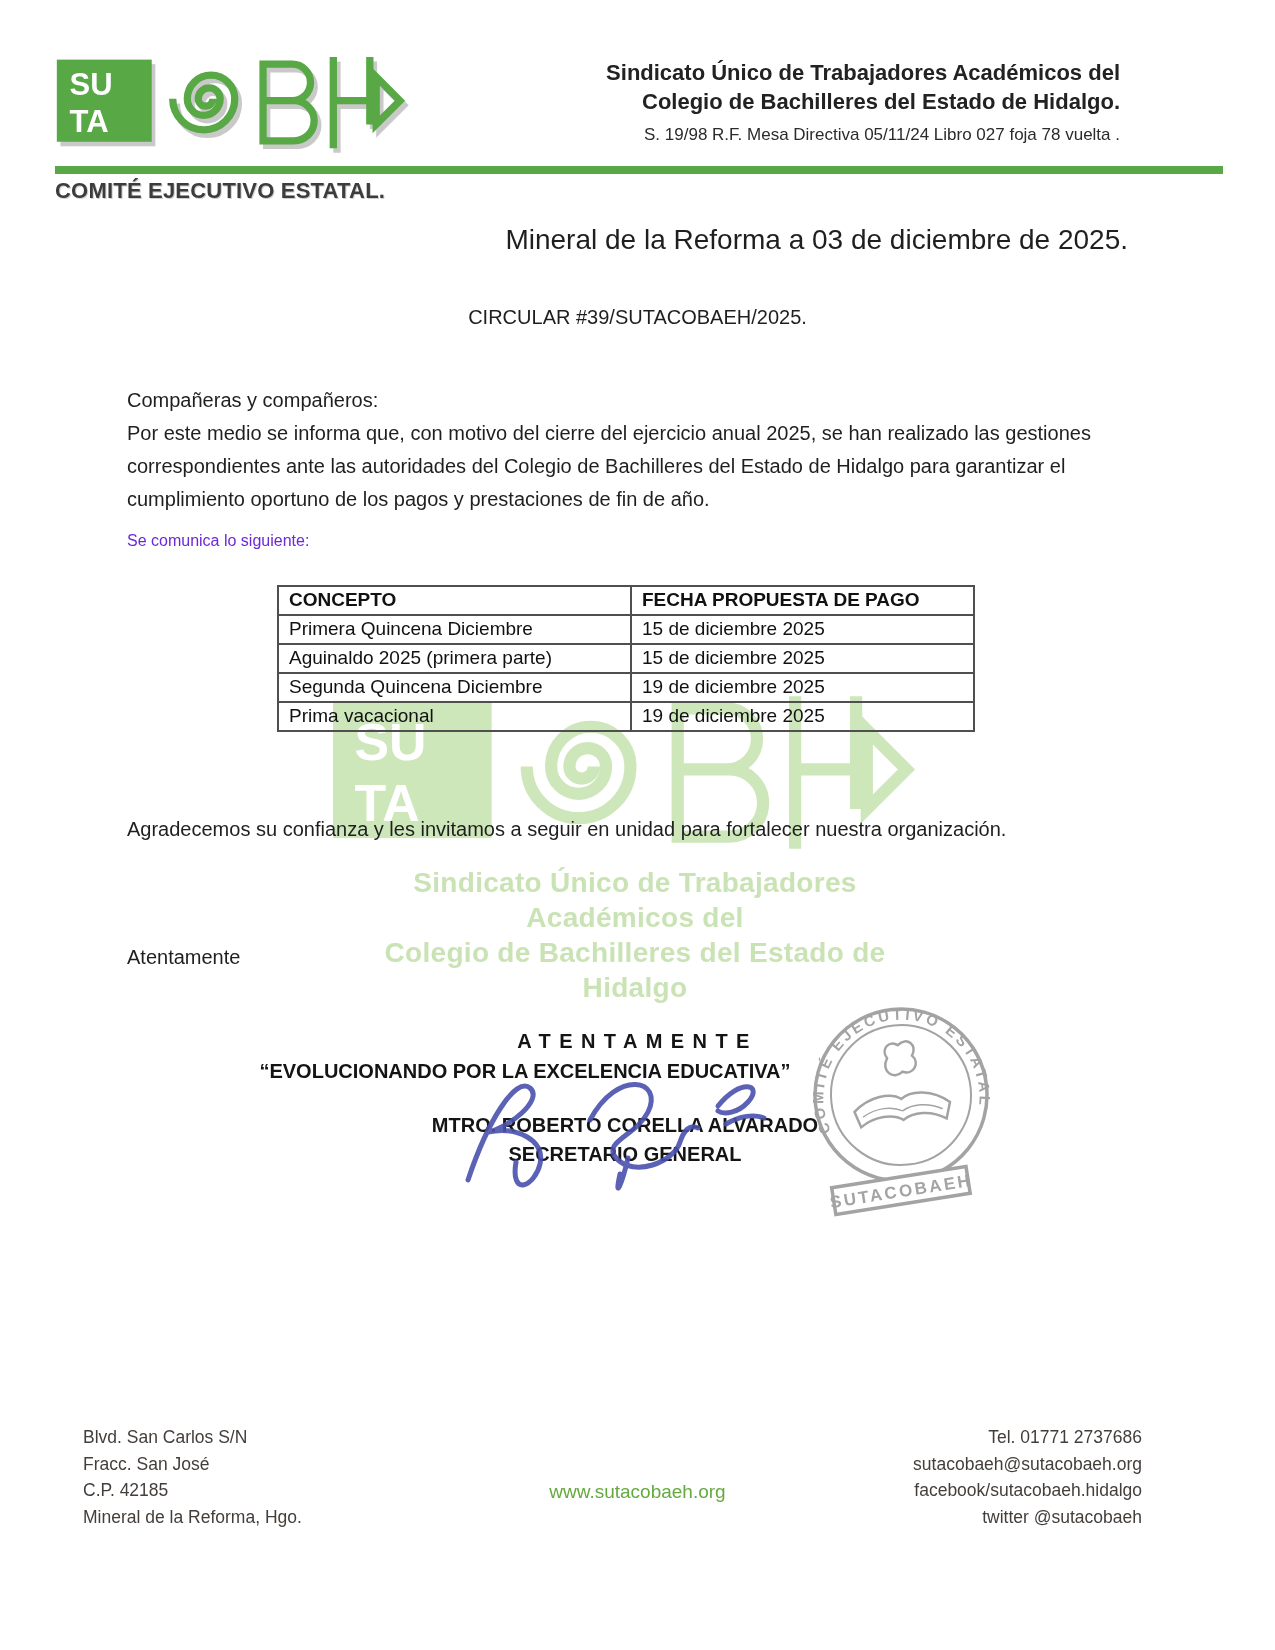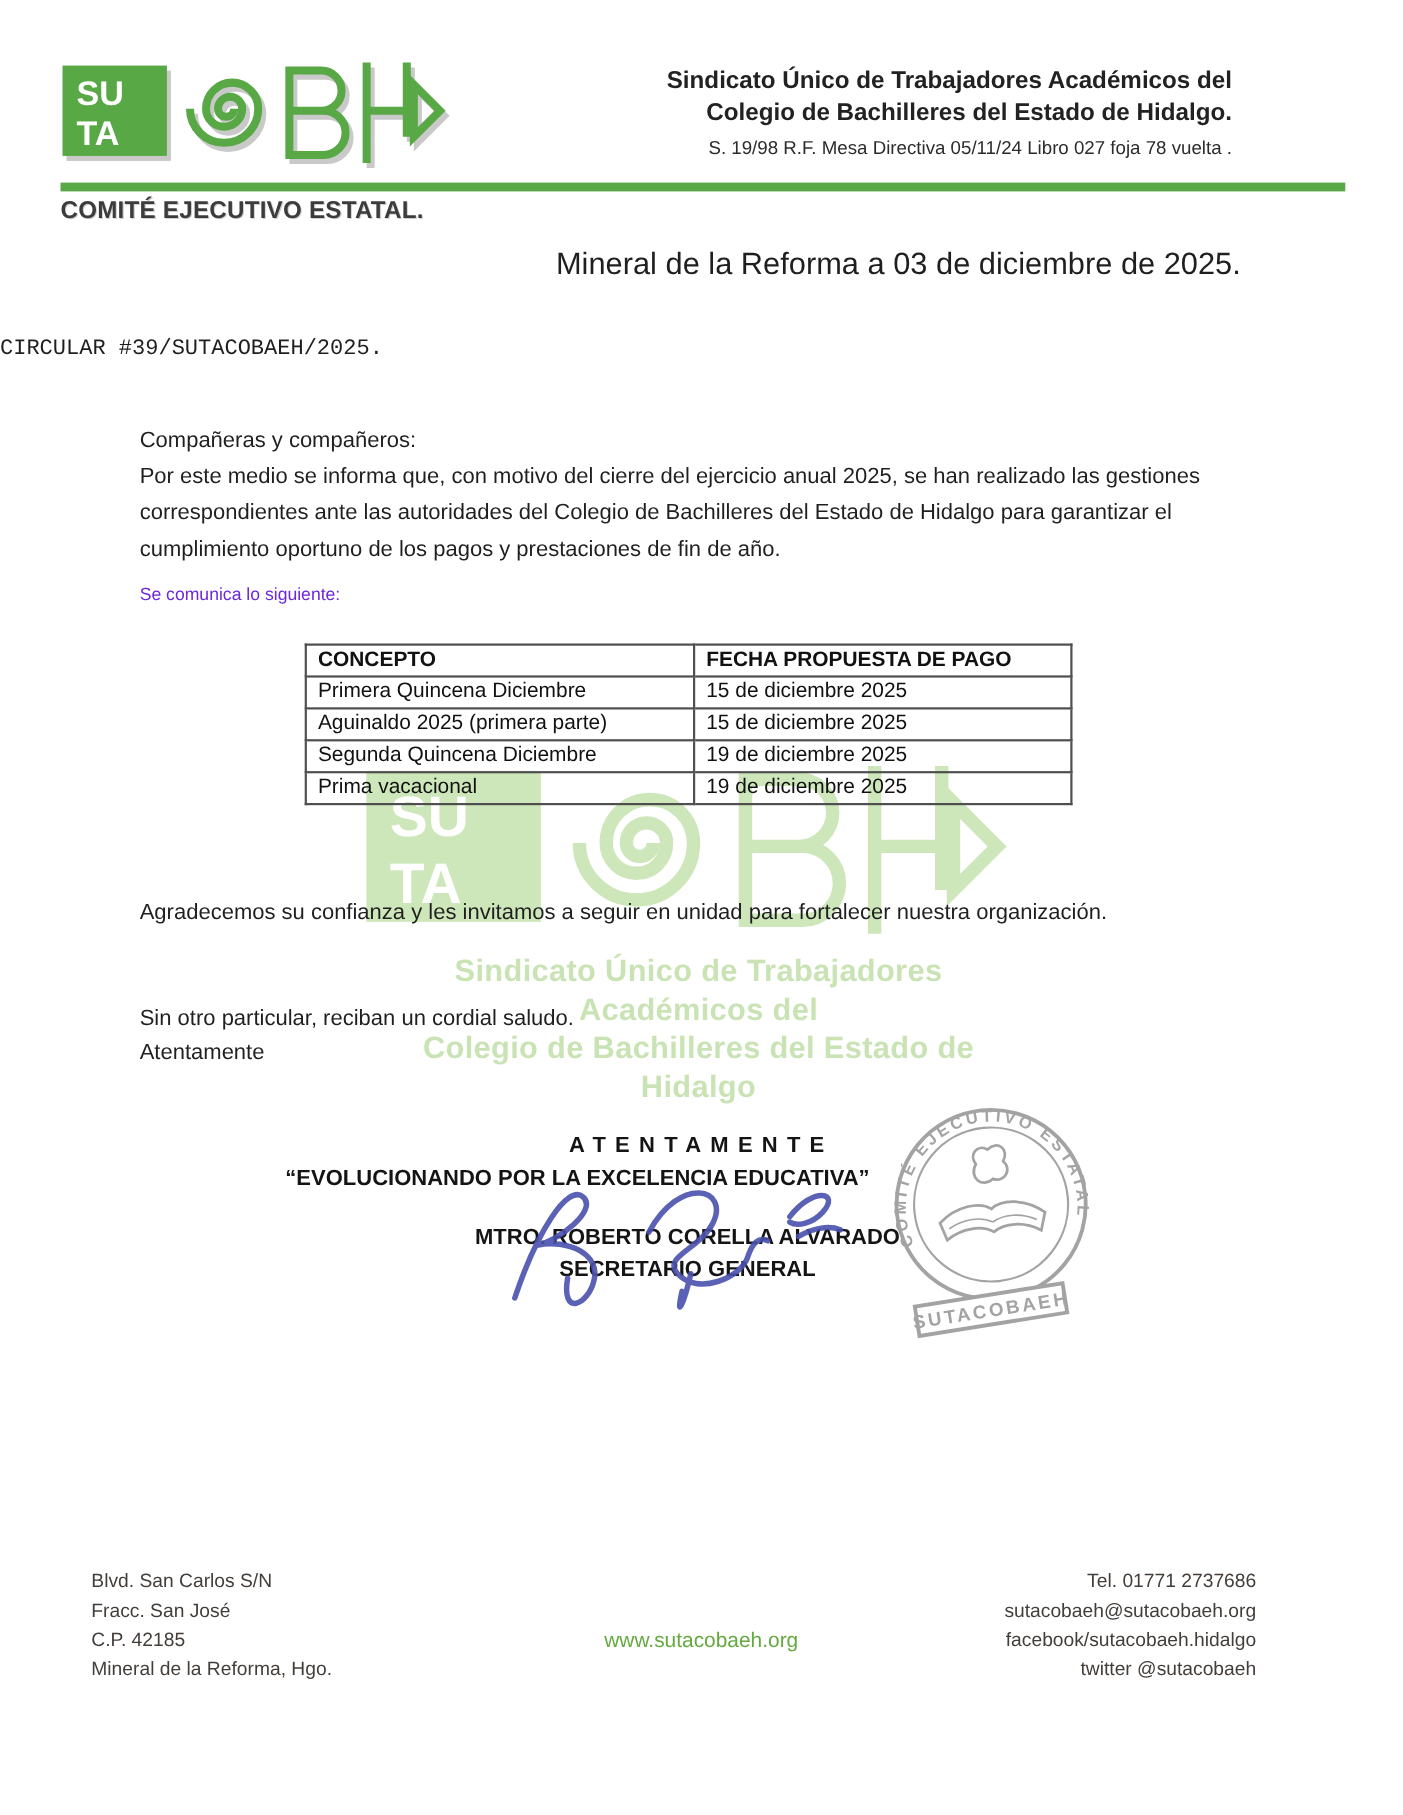--- a/index.html
+++ b/index.html
@@ -30,21 +30,21 @@
   .org-line { font-size:22px; font-weight:bold; line-height:29px; }
   .org-registry { font-size:17px; font-weight:normal; margin-top:9px; color:#2b2b2b; }
 
   
   .dateline {
     position:absolute; right:147px; top:224px;
     font-size:28px; color:#1f1f1f;
   }
   .circular-no {
     position:absolute; left:0; top:306px; width:1275px;
-    font-size:20px; color:#1f1f1f;font-family:Liberation Mono, monospace;
+    text-align:center; font-size:20px; color:#1f1f1f;
   }
   .body-block {
     position:absolute; left:127px; top:384px; width:1025px;
     font-size:20px; line-height:33px; color:#1f1f1f;
   }
   .se-comunica {
     position:absolute; left:127px; top:532px;
     font-size:16px; color:#6d28d9;
   }
   
@@ -196,21 +196,20 @@
         <td>19 de diciembre 2025</td>
       </tr>
       <tr>
         <td>Prima vacacional</td>
         <td>19 de diciembre 2025</td>
       </tr>
     </tbody>
   </table>
 
   <div class="closing1">Agradecemos su confianza y les invitamos a seguir en unidad para fortalecer nuestra organización.</div>
-  <div class="closing2">Sin otro particular, reciban un cordial saludo.</div>
   <div class="closing3">Atentamente</div>
 
   <div class="atentamente">ATENTAMENTE</div>
   <div class="slogan">“EVOLUCIONANDO POR LA EXCELENCIA EDUCATIVA”</div>
 
   <svg class="stamp-svg" viewBox="0 0 212 222" aria-hidden="true">
     <g stroke="#8f8f8f" fill="none" transform="rotate(-6 106 100)">
       <circle cx="106" cy="100" r="86" stroke-width="3.5"></circle>
       <circle cx="106" cy="100" r="70" stroke-width="2"></circle>
       <path id="stampArc" d="M38,140 A78,78 0 1 1 176,138" stroke="none"></path>

